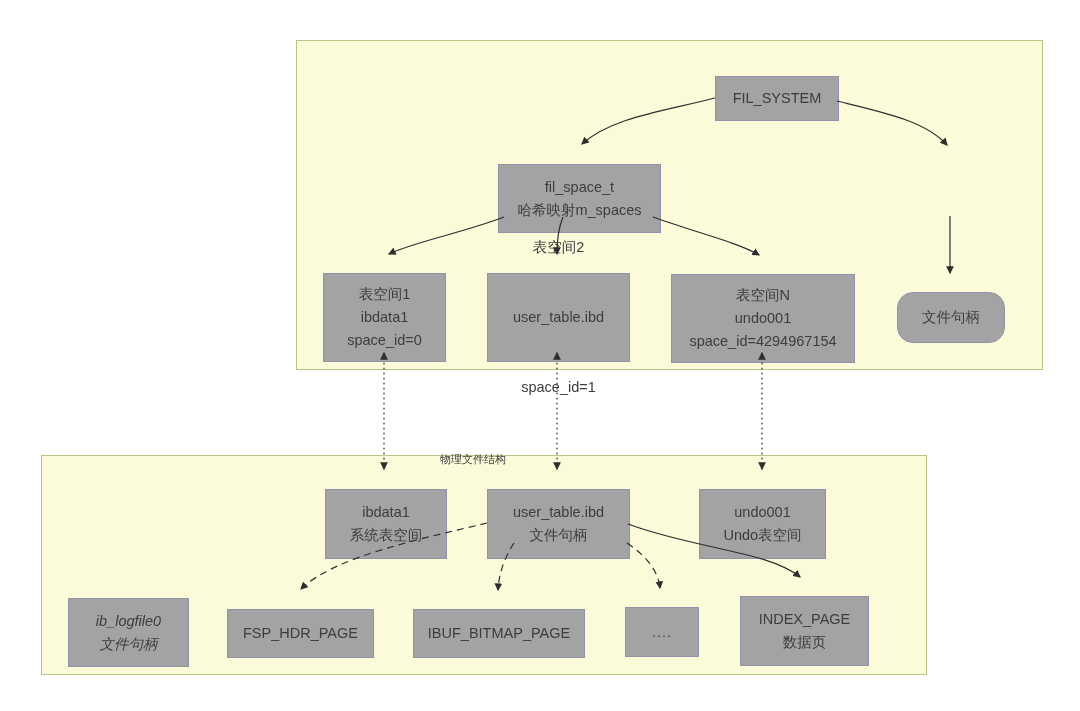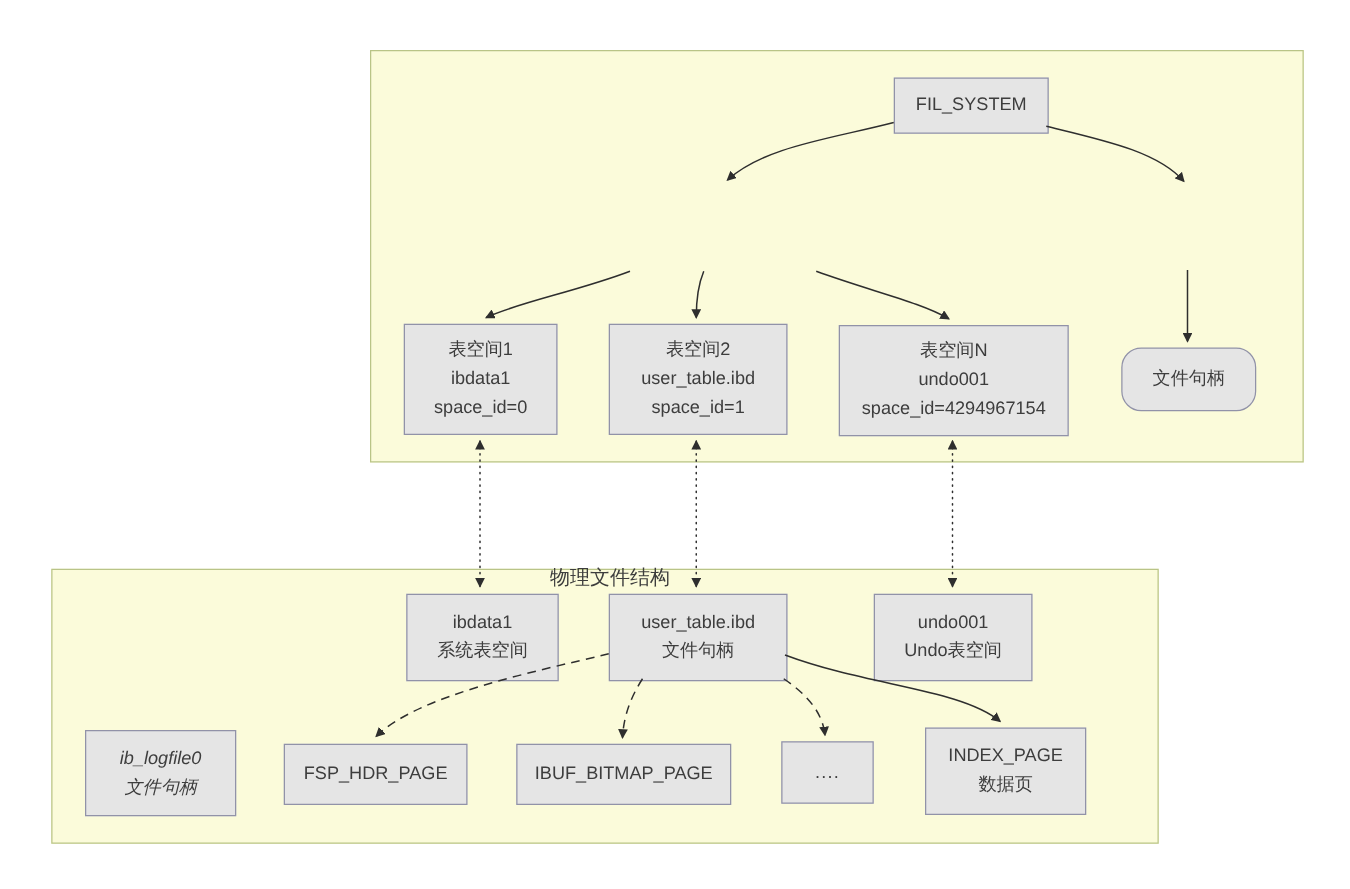--- a/index.html
+++ b/index.html
@@ -2,30 +2,30 @@
 <html><head>
 <meta charset="utf-8">
 <style>
   html,body{margin:0;padding:0;background:#ffffff;}
   body{width:1080px;height:711px;position:relative;overflow:hidden;
        font-family:"Liberation Sans","DejaVu Sans",sans-serif;color:#3d3d3d;}
   .stage{position:absolute;inset:0;}
   .container{position:absolute;background:#fbfbda;border:1px solid #b9c487;z-index:1;}
   #c-top{left:296px;top:40px;width:745px;height:328px;}
   #c-bottom{left:41px;top:455px;width:884px;height:218px;}
-  .section-label{position:absolute;z-index:3;font-size:16px;color:#3d3d3d;white-space:nowrap;}
+  .section-label{position:absolute;z-index:3;font-size:11px;color:#3d3d3d;white-space:nowrap;}
   #lbl-physical{left:440px;top:452px;}
-  .node{position:absolute;z-index:2;background:#e5e5e5;border:1px solid #9192a8;
+  .node{position:absolute;z-index:2;background:#a3a3a3;border:1px solid #9192a8;
         display:flex;flex-direction:column;justify-content:center;
-        text-align:center;font-size:14.5px;line-height:23px;color:#3d3d3d;white-space:nowrap;}
+        text-align:center;font-size:14.5px;line-height:23px;color:#3d3d3d;white-space:nowrap;margin-top:14px;}
   #n-fil-system{left:715px;top:62px;width:122px;height:43px;}
   #n-fil-space-t{left:498px;top:150px;width:161px;height:67px;}
   #n-fil-node-t{left:889px;top:150px;width:122px;height:66px;}
   #n-ts1{left:323px;top:259px;width:121px;height:87px;}
-  #n-ts2{left:487px;top:259px;width:141px;height:87px;}
+  #n-ts2{left:487px;top:259px;width:141px;height:87px;gap:47px;}
   #n-tsn{left:671px;top:260px;width:182px;height:87px;}
   #n-file-handle{left:897px;top:278px;width:106px;height:49px;border-radius:16px;}
   #n-ibdata1{left:325px;top:475px;width:120px;height:68px;}
   #n-user-table{left:487px;top:475px;width:141px;height:68px;}
   #n-undo{left:699px;top:475px;width:125px;height:68px;}
   #n-redo{left:68px;top:584px;width:119px;height:67px;font-style:italic;}
   #n-fsp{left:227px;top:595px;width:145px;height:47px;}
   #n-ibuf{left:413px;top:595px;width:170px;height:47px;}
   #n-dots{left:625px;top:593px;width:72px;height:48px;letter-spacing:1px;}
   #n-index{left:740px;top:582px;width:127px;height:68px;}
@@ -62,20 +62,24 @@
     <path class="e dash" d="M 487 523 C 425 538, 335 556, 301 589" marker-end="url(#ah)"></path>
     <path class="e dash" d="M 514 543 C 505 557, 499 572, 498 590" marker-end="url(#ah)"></path>
     <path class="e dash" d="M 627 543 C 646 556, 658 570, 660 588" marker-end="url(#ah)"></path>
     <path class="e" d="M 628 524 C 695 549, 768 551, 800 577" marker-end="url(#ah)"></path>
   </svg>
 
   <div class="node" id="n-fil-system">
     <span>FIL_SYSTEM</span>
   </div>
 
+  <div class="node" id="n-fil-space-t">
+    <span>fil_space_t</span>
+    <span>哈希映射m_spaces</span>
+  </div>
 
 
   <div class="node" id="n-ts1">
     <span>表空间1</span>
     <span>ibdata1</span>
     <span>space_id=0</span>
   </div>
 
   <div class="node" id="n-ts2">
     <span>表空间2</span>

